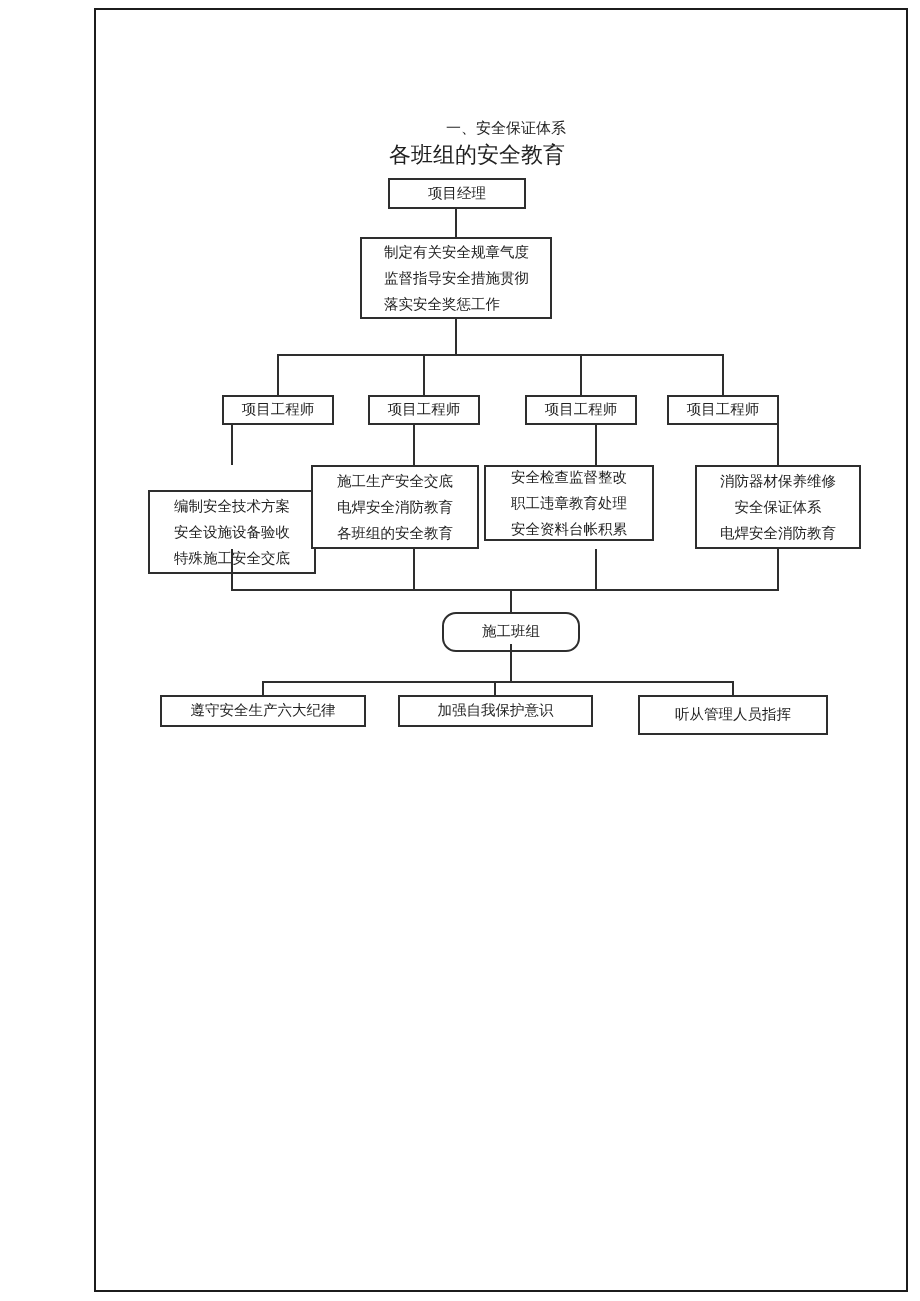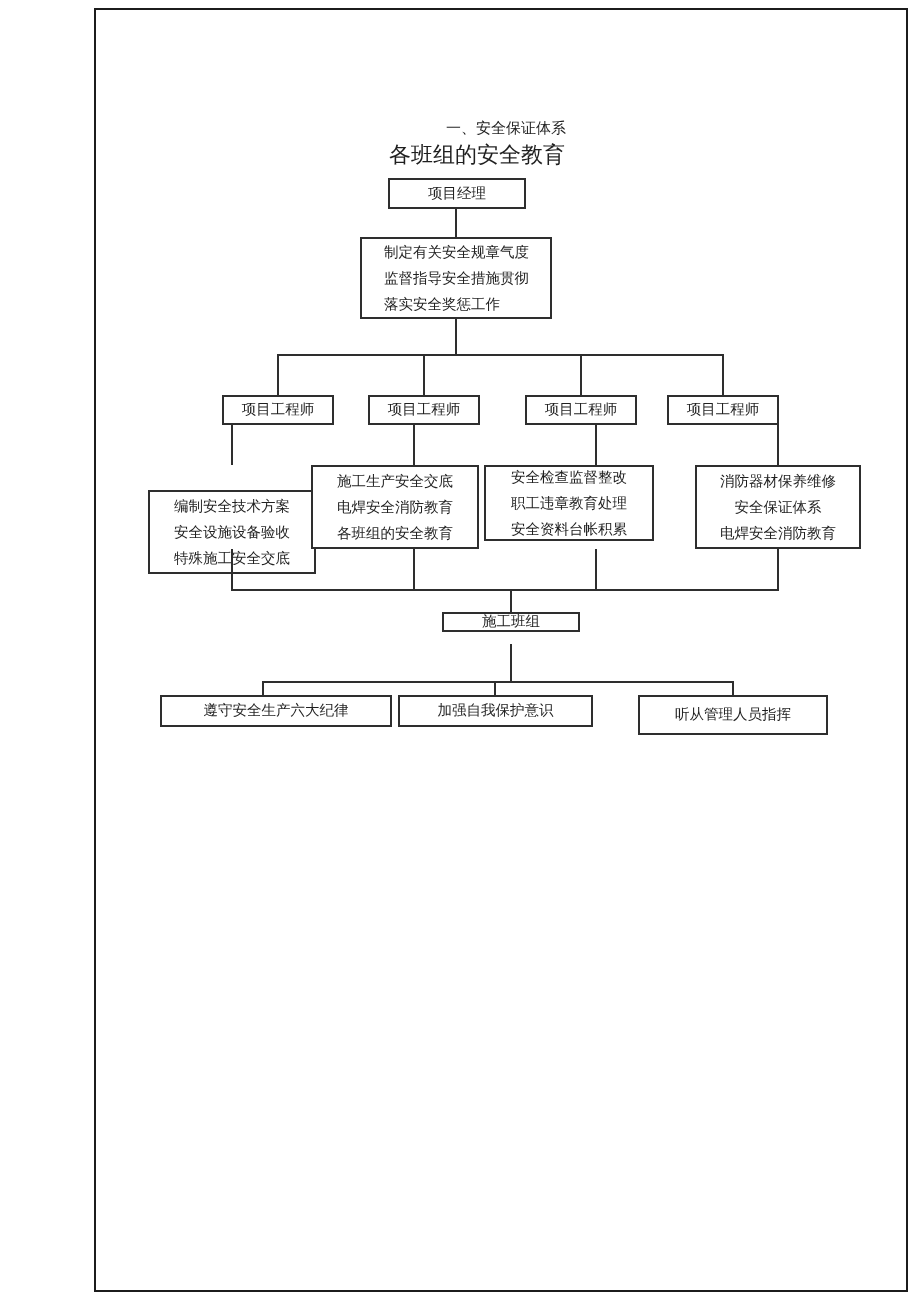--- a/index.html
+++ b/index.html
@@ -115,23 +115,23 @@
   <div>电焊安全消防教育</div>
 </div>
 
 <div class="vline" style="left:231px; top:549px; height:41px;"></div>
 <div class="vline" style="left:413px; top:549px; height:41px;"></div>
 <div class="vline" style="left:595px; top:549px; height:41px;"></div>
 <div class="vline" style="left:777px; top:549px; height:41px;"></div>
 <div class="hline" style="left:231px; top:589px; width:548px;"></div>
 <div class="vline" style="left:510px; top:590px; height:22px;"></div>
 
-<div class="box" style="left:442px; top:612px; width:138px; height:20px;">施工班组</div>
+<div class="box" style="left:442px; top:612px; width:138px; height:40px;border-radius:14px;">施工班组</div>
 
 <div class="vline" style="left:510px; top:644px; height:38px;"></div>
 <div class="hline" style="left:262px; top:681px; width:472px;"></div>
 <div class="vline" style="left:262px; top:682px; height:13px;"></div>
 <div class="vline" style="left:494px; top:682px; height:13px;"></div>
 <div class="vline" style="left:732px; top:682px; height:13px;"></div>
 
-<div class="box" style="left:160px; top:695px; width:232px; height:32px;">遵守安全生产六大纪律</div>
+<div class="box" style="left:160px; top:695px; width:206px; height:32px;">遵守安全生产六大纪律</div>
 <div class="box" style="left:398px; top:695px; width:195px; height:32px;">加强自我保护意识</div>
 <div class="box" style="left:638px; top:695px; width:190px; height:40px;">听从管理人员指挥</div>
 
 </body></html>

